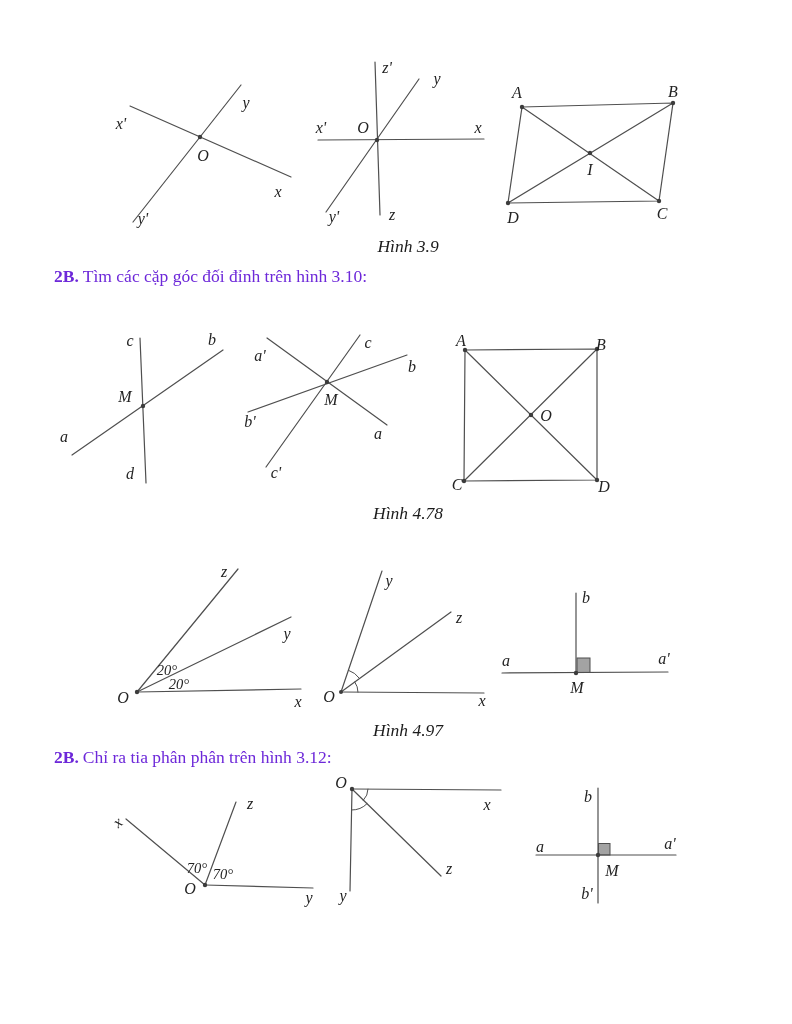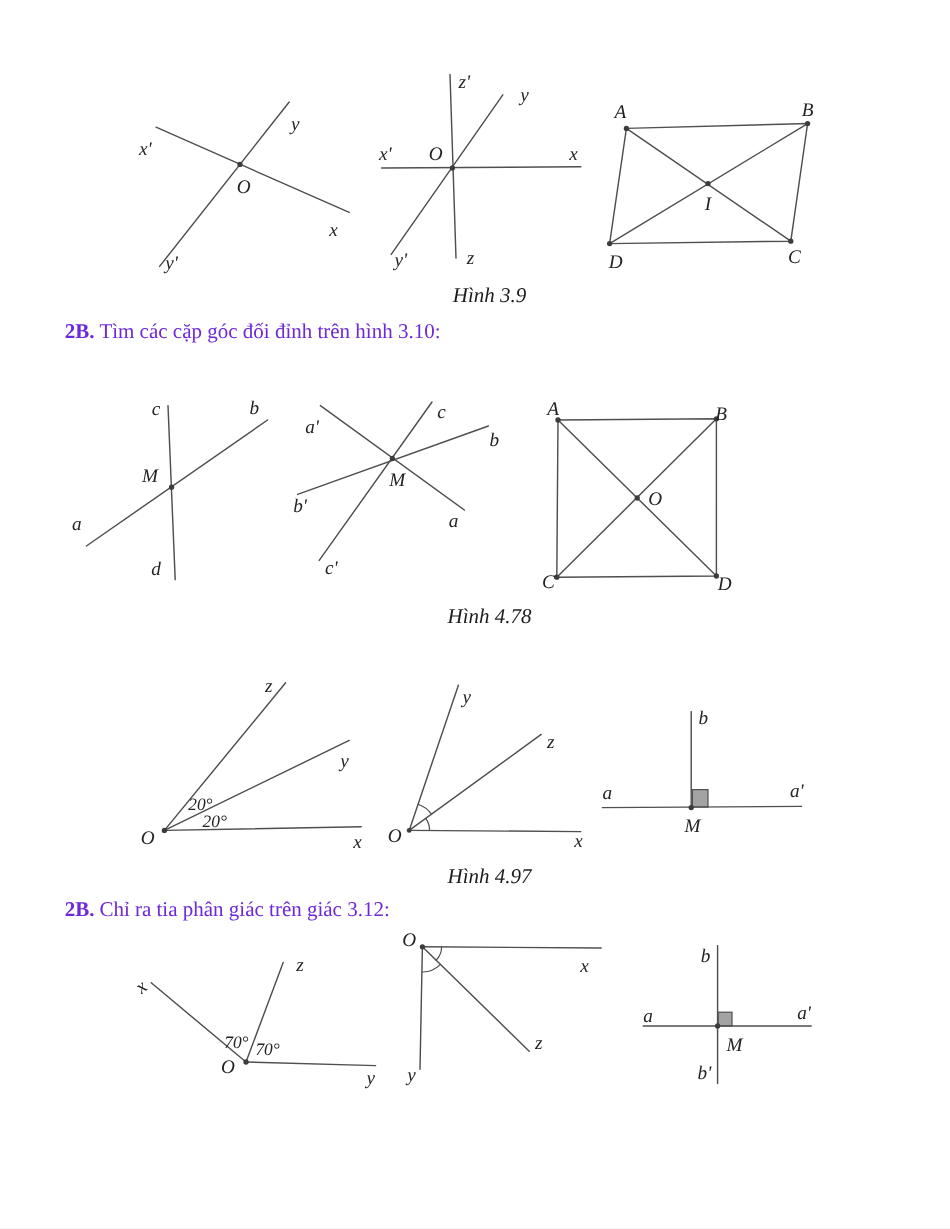--- a/index.html
+++ b/index.html
@@ -179,21 +179,21 @@
       <circle class="dot" cx="576" cy="673" r="2.2"></circle>
       <text x="506" y="666" text-anchor="middle">a</text>
       <text x="586" y="603" text-anchor="middle">b</text>
       <text x="664" y="664" text-anchor="middle">a'</text>
       <text x="577" y="693" text-anchor="middle">M</text>
     </g>
   </svg>
   <div class="caption" style="top:720px">Hình 4.97</div>
 
   <div class="problem" style="top:747px">
-    <b>2B.</b><span>Chỉ ra tia phân giác trên giác 3.12:</span>
+    <b>2B.</b><span>Chỉ ra tia phân phân trên hình 3.12:</span>
   </div>
 
   <svg class="fig-svg" style="top:768px" width="792" height="148" viewBox="0 768 792 148">
 
     <g>
       <line x1="205" y1="885" x2="126" y2="819"></line>
       <line x1="205" y1="885" x2="236" y2="802"></line>
       <line x1="205" y1="885" x2="313" y2="888"></line>
       <circle class="dot" cx="205" cy="885" r="2.2"></circle>
       <text x="119" y="827" text-anchor="middle" transform="rotate(-40 119 824)">x</text>

